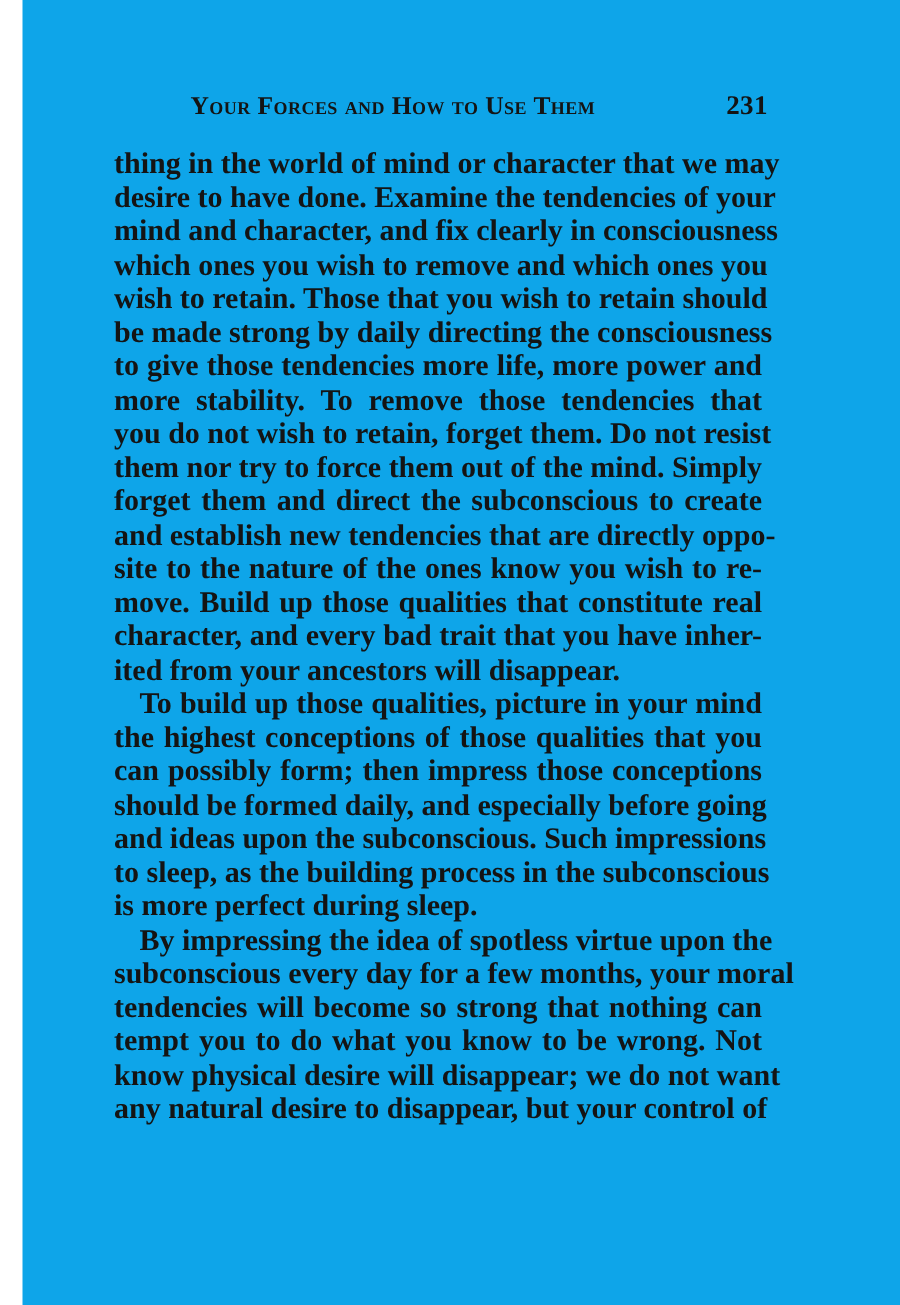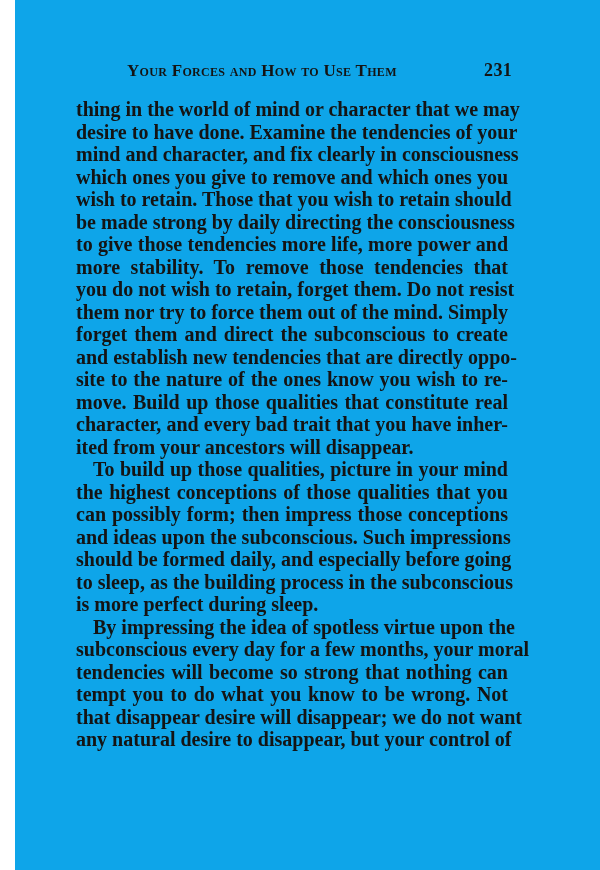--- a/index.html
+++ b/index.html
@@ -72,48 +72,48 @@
     <span class="title">Your Forces and How to Use Them</span>
     <span class="page-number">231</span>
   </div>
 
   <div class="body-text">
 
     <div class="paragraph">
       <div class="line">thing in the world of mind or character that we may</div>
       <div class="line">desire to have done.  Examine the tendencies of your</div>
       <div class="line">mind and character, and fix clearly in consciousness</div>
-      <div class="line">which ones you give to remove and which ones you</div>
+      <div class="line">which ones you wish to remove and which ones you</div>
       <div class="line">wish to retain.  Those that you wish to retain should</div>
       <div class="line">be made strong by daily directing the consciousness</div>
       <div class="line">to give those tendencies more life, more power and</div>
       <div class="line">more stability.  To remove those tendencies that</div>
       <div class="line">you do not wish to retain, forget them.  Do not resist</div>
       <div class="line">them nor try to force them out of the mind.  Simply</div>
       <div class="line">forget them and direct the subconscious to create</div>
       <div class="line">and establish new tendencies that are directly oppo-</div>
       <div class="line">site to the nature of the ones know you wish to re-</div>
       <div class="line">move.  Build up those qualities that constitute real</div>
       <div class="line">character, and every bad trait that you have inher-</div>
       <div class="line last">ited from your ancestors will disappear.</div>
     </div>
 
     <div class="paragraph">
       <div class="line indent">To build up those qualities, picture in your mind</div>
       <div class="line">the highest conceptions of those qualities that you</div>
       <div class="line">can possibly form; then impress those conceptions</div>
+      <div class="line">should be formed daily, and especially before going</div>
       <div class="line">and ideas upon the subconscious.  Such impressions</div>
-      <div class="line">should be formed daily, and especially before going</div>
       <div class="line">to sleep, as the building process in the subconscious</div>
       <div class="line last">is more perfect during sleep.</div>
     </div>
 
     <div class="paragraph">
       <div class="line indent">By impressing the idea of spotless virtue upon the</div>
       <div class="line">subconscious every day for a few months, your moral</div>
       <div class="line">tendencies will become so strong that nothing can</div>
       <div class="line">tempt you to do what you know to be wrong.  Not</div>
-      <div class="line">that disappear desire will disappear; we do not want</div>
+      <div class="line">know physical desire will disappear; we do not want</div>
       <div class="line">any natural desire to disappear, but your control of</div>
     </div>
 
   </div>
 </div>
 
 </body></html>

